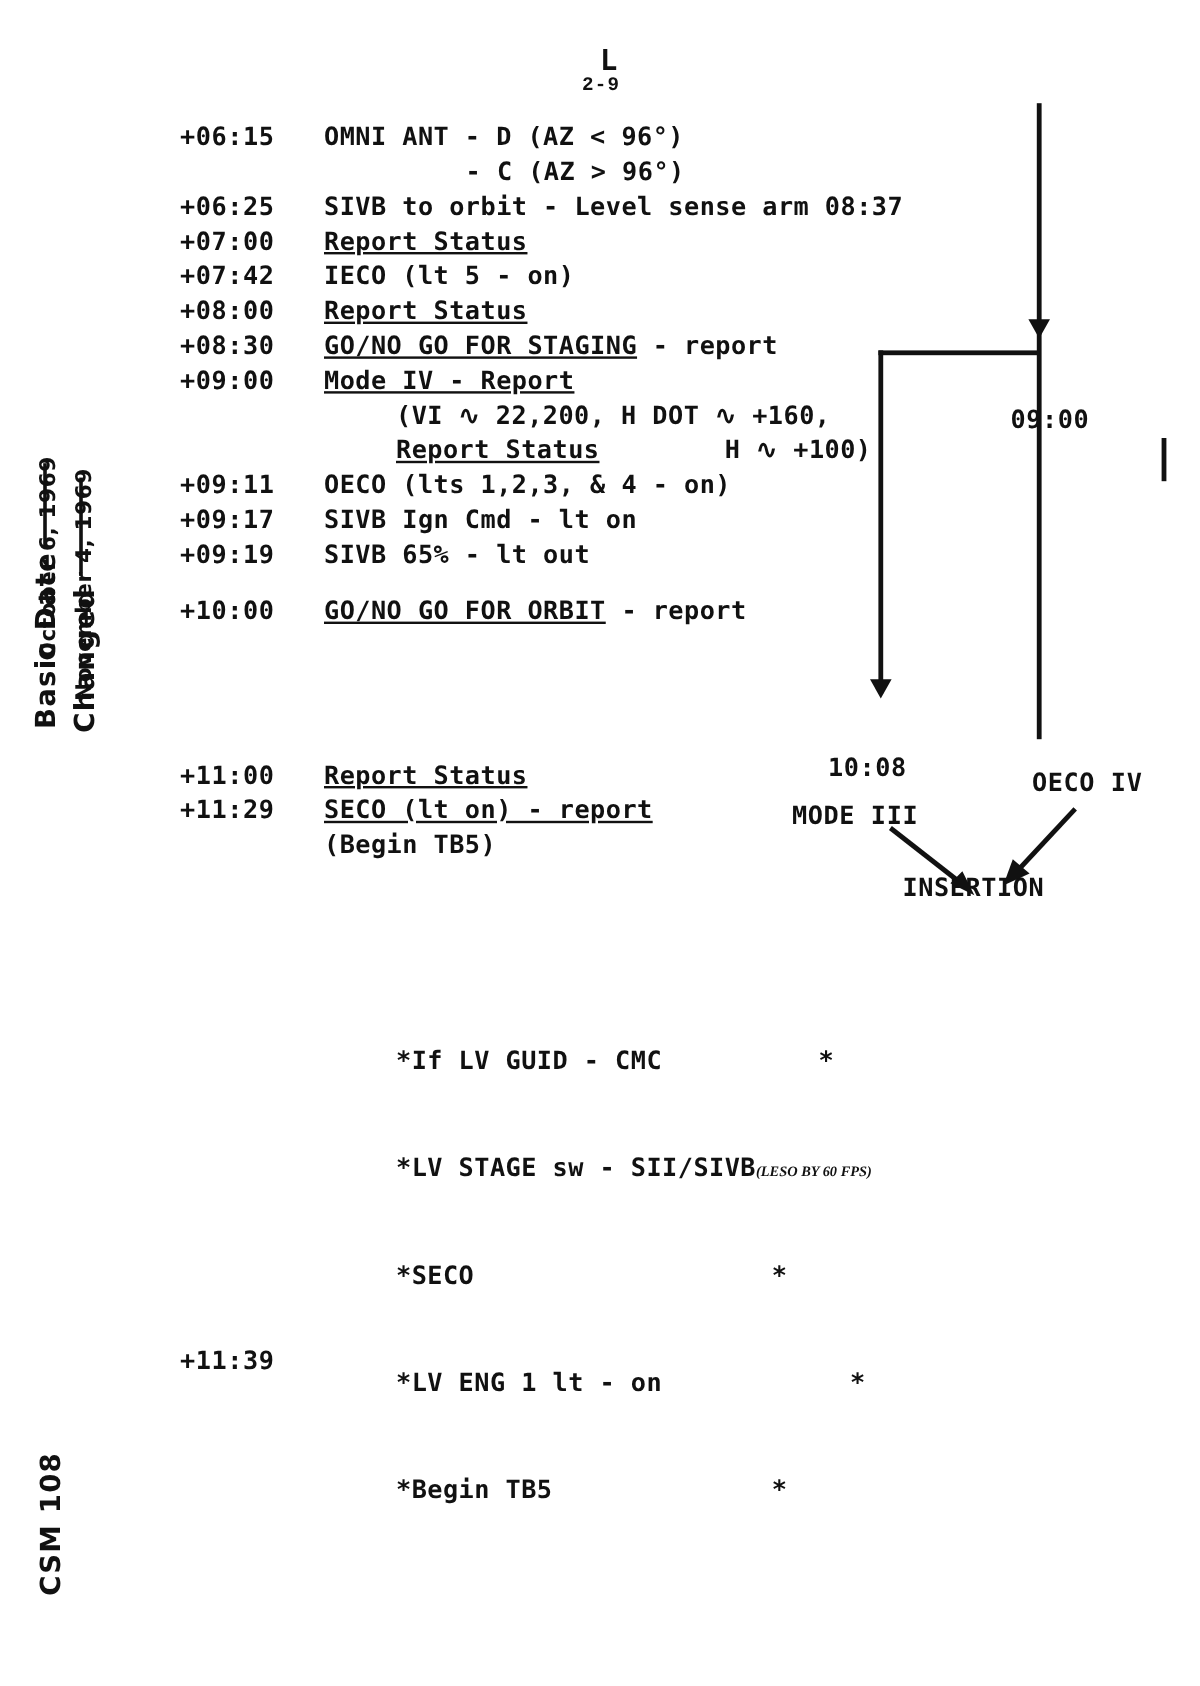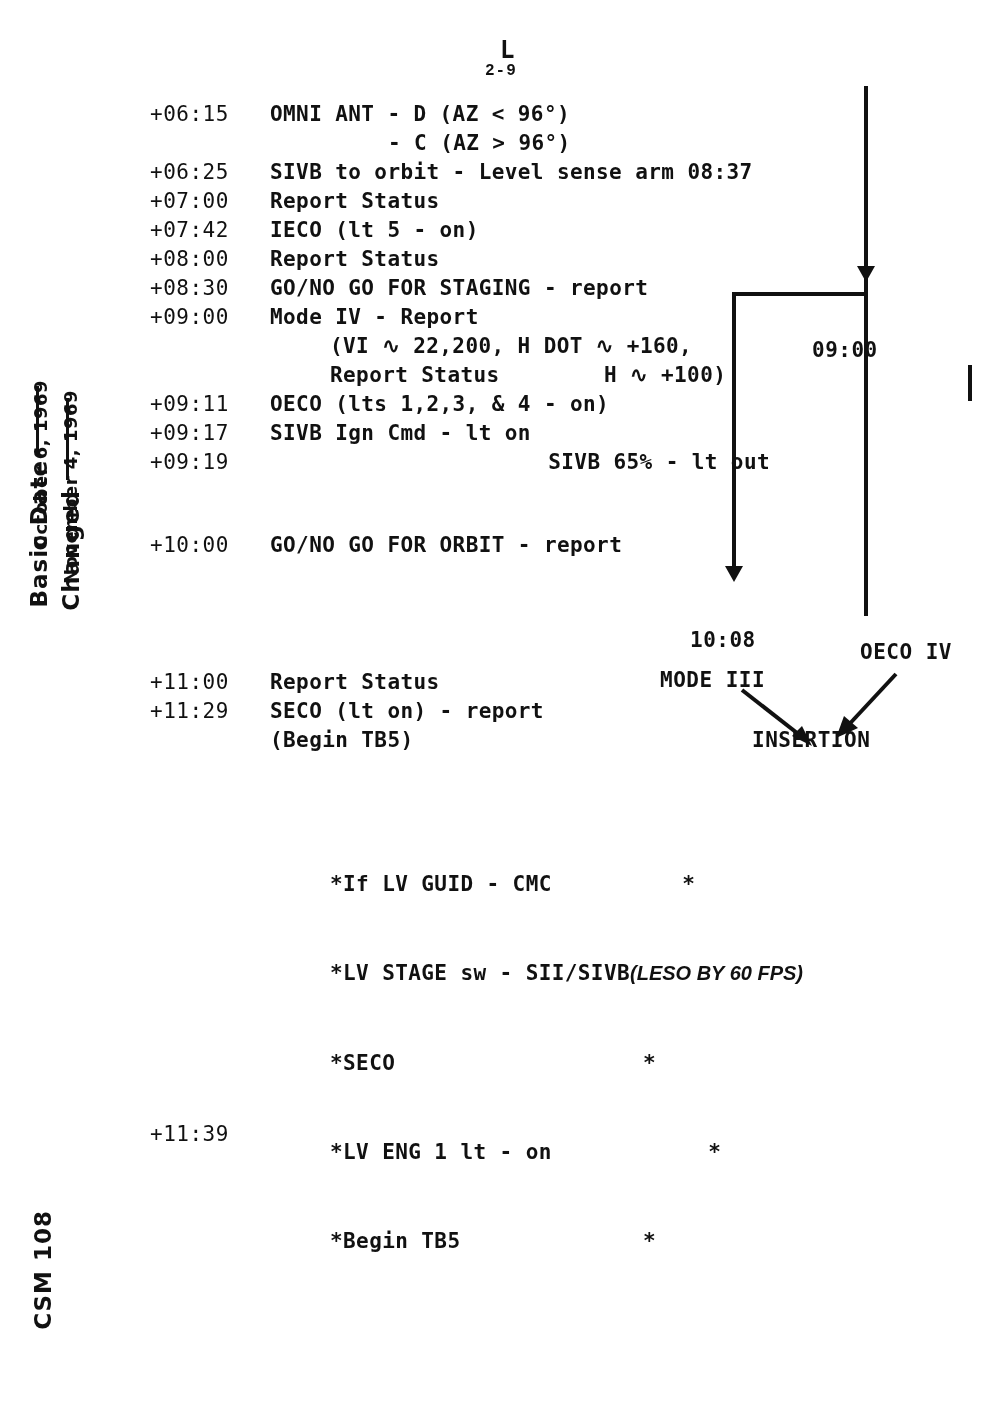--- a/index.html
+++ b/index.html
@@ -110,58 +110,59 @@
   .row {
     display: flex;
     align-items: flex-start;
     line-height: 1.0;
     margin-bottom: 8px;
   }
   .time {
     width: 120px;
     flex: 0 0 120px;
     font-size: 21px;
-    font-weight: normal;
+    font-weight: bold;
     letter-spacing: 0.5px;
     white-space: nowrap;
   }
   .txt {
     font-size: 21px;
     font-weight: bold;
     letter-spacing: 0.4px;
     white-space: pre;
   }
   .u {
+    text-decoration: underline;
     text-underline-offset: 2px;
   }
   .indent1 { padding-left: 118px; }
   .indent2 { padding-left: 60px; }
-  .gap-lg { margin-bottom: 62px; justify-content: space-between; }
+  .gap-lg { margin-bottom: 26px; }
 
   
   .star-block {
     position: absolute;
     left: 330px;
     top: 810px;
     font-size: 21px;
     font-weight: bold;
     letter-spacing: 0.4px;
     line-height: 1.42;
     white-space: pre;
   }
   .star-block .srow { display: block; }
   .star-tail {
     display: inline-block;
     width: 250px;
     text-align: left;
   }
   .handwritten {
-    font-family: Liberation Sans, sans-serif;
+    font-family: Liberation Serif, serif;
     font-style: italic;
-    font-size: 20px;
+    font-size: 12px;
     letter-spacing: 0;
   }
   .star-block2 {
     position: absolute;
     left: 330px;
     top: 980px;
     font-size: 21px;
     font-weight: bold;
     letter-spacing: 0.4px;
     line-height: 1.42;
@@ -342,21 +343,21 @@
     <div class="ln hline" style="left:32px; top:212px; width:134px;"></div>
 
     <div class="ln vline" style="left:32px; top:212px; height:286px;"></div>
 
     <div class="arrow-down" style="left:157px; top:186px;"></div>
 
     <div class="arrow-down" style="left:25px; top:486px;"></div>
 
     <div class="tick" style="left:268px; top:285px;"></div>
 
-    <div class="dlabel" style="left:112px; top:258px;">09:00</div>
+    <div class="dlabel" style="left:142px; top:258px;">09:00</div>
     <div class="dlabel" style="left:-10px; top:548px;">10:08</div>
     <div class="dlabel" style="left:-40px; top:588px;">MODE III</div>
     <div class="dlabel" style="left:160px; top:560px;">OECO IV</div>
     <div class="dlabel" style="left:52px; top:648px;">INSERTION</div>
 
     <svg class="diag-arrow" width="120" height="80" style="left:34px; top:606px;" viewBox="0 0 120 80">
       <line x1="8" y1="4" x2="72" y2="54" stroke="#111" stroke-width="4"></line>
       <polygon points="78,60 58,50 68,40" fill="#111"></polygon>
     </svg>
     <svg class="diag-arrow" width="120" height="80" style="left:120px; top:590px;" viewBox="0 0 120 80">

